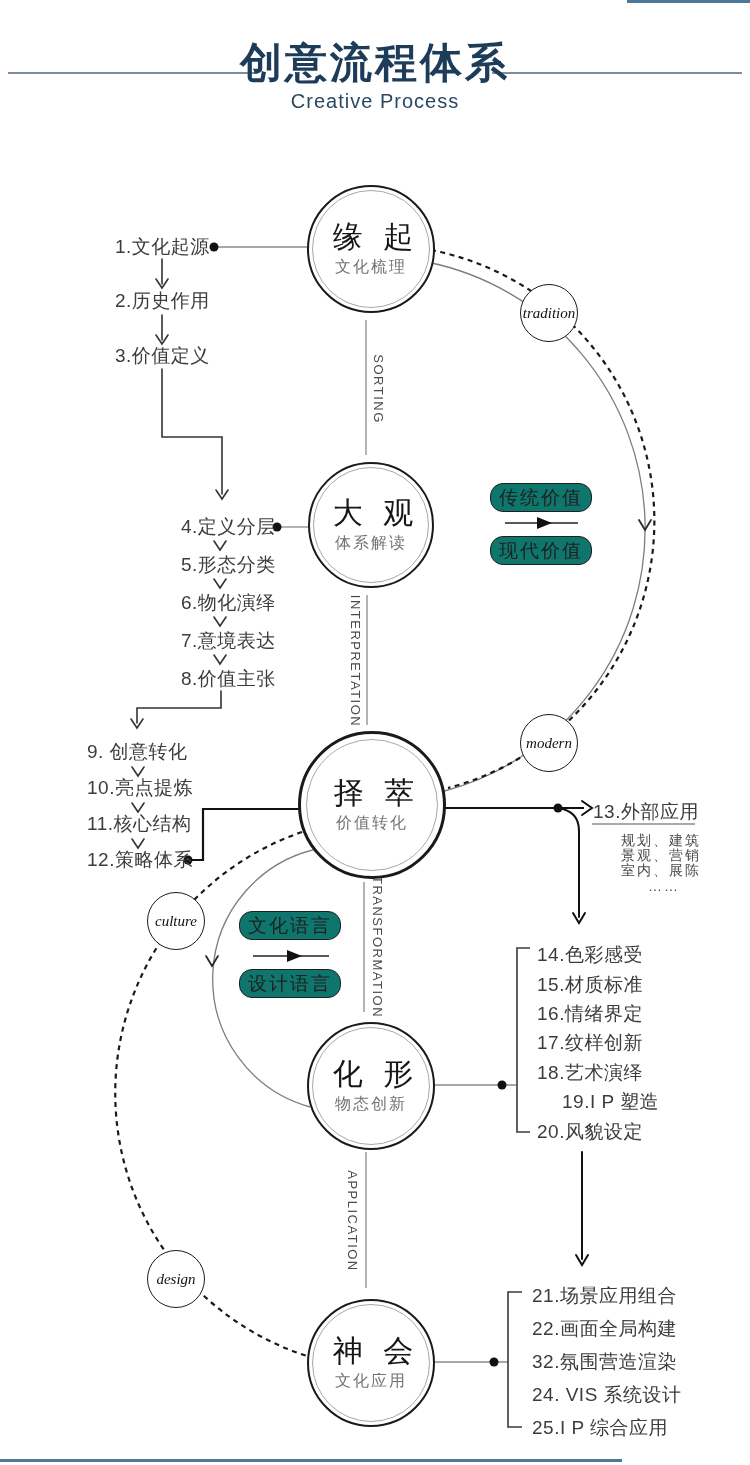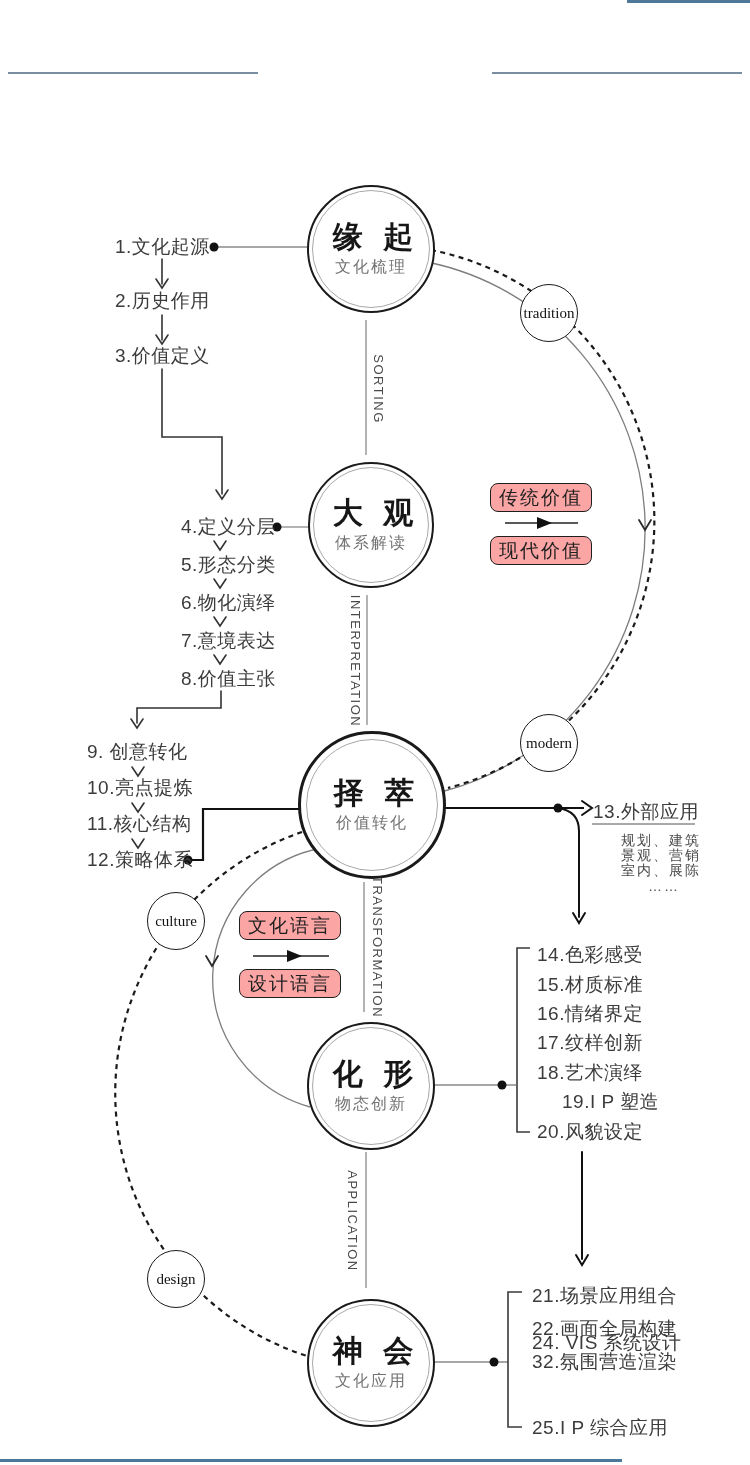--- a/index.html
+++ b/index.html
@@ -7,47 +7,51 @@
           font-family:"Liberation Sans",sans-serif;}
   #connectors{position:absolute;left:0;top:0;z-index:1;}
   .hairline{position:absolute;height:2px;background:#7b8da0;top:72px;z-index:2;}
   .header{position:absolute;top:40px;left:0;width:750px;text-align:center;z-index:3;}
   .header .t{font-family:"Liberation Serif",serif;font-weight:700;font-size:42px;
              color:#1d3c5a;letter-spacing:3px;line-height:1.1;}
   .header .s{font-size:20px;color:#2a4862;margin-top:4px;letter-spacing:1px;}
   .phase{position:absolute;border:2px solid #1a1a1a;border-radius:50%;background:#fff;
          display:flex;flex-direction:column;align-items:center;justify-content:center;z-index:4;}
   .phase .ring{position:absolute;inset:3px;border:1px solid #a8a8a8;border-radius:50%;}
-  .phase .pt{font-size:30px;font-weight:700;color:#161616;letter-spacing:6px;line-height:1.15;
+  .phase .pt{font-size:30px;font-weight:400;color:#161616;letter-spacing:6px;line-height:1.15;
              margin-left:10px;white-space:nowrap;z-index:1;}
   .phase .ps{font-size:16px;color:#737373;letter-spacing:2px;margin-top:3px;white-space:nowrap;z-index:1;}
   .nodec{position:absolute;width:56px;height:56px;border:1.6px solid #1a1a1a;border-radius:50%;
          background:#fff;display:flex;align-items:center;justify-content:center;z-index:5;
-         font-family:"Liberation Serif",serif;font-size:15px;color:#111;}
+         font-family:"Liberation Serif",serif;font-size:15px;color:#111;font-style:italic;}
   .step{position:absolute;height:24px;line-height:24px;font-size:19px;color:#3c3c3c;
         letter-spacing:0.5px;white-space:nowrap;z-index:3;}
   .sub{position:absolute;height:16px;line-height:16px;font-size:14px;color:#4a4a4a;
        letter-spacing:2px;white-space:nowrap;z-index:3;}
-  .tagbox{position:absolute;width:100px;height:27px;border:1.6px solid #1f1f1f;border-radius:8px;
-          background:#fca5a5;display:flex;align-items:center;justify-content:center;
+  .tagbox{position:absolute;width:100px;height:27px;border:1.6px solid #1f1f1f;border-radius:13px;
+          background:#0f766e;display:flex;align-items:center;justify-content:center;
           font-size:19px;color:#1f1f1f;letter-spacing:2px;z-index:3;}
   .stage{position:absolute;font-size:13px;color:#4a4a4a;letter-spacing:1.5px;white-space:nowrap;
          transform:translate(-50%,-50%) rotate(90deg);z-index:3;}
   .accentline{position:absolute;height:3px;background:#4d7899;z-index:2;}
 </style>
 </head>
 <body>
 
 <div id="canvas">
 
   <div class="accentline" style="top:0;left:627px;width:123px;"></div>
   <div class="accentline" style="top:1459px;left:0;width:622px;"></div>
 
   <div class="hairline" style="left:8px;width:250px;"></div>
   <div class="hairline" style="left:492px;width:250px;"></div>
+  <div class="header">
+    <div class="t">创意流程体系</div>
+    <div class="s">Creative Process</div>
+  </div>
 
   <svg id="connectors" width="750" height="1465" viewBox="0 0 750 1465">
 
     <g stroke="#9a9a9a" stroke-width="1.5">
       <line x1="366" y1="320" x2="366" y2="455"></line>
       <line x1="367" y1="595" x2="367" y2="725"></line>
       <line x1="364" y1="882" x2="364" y2="1012"></line>
       <line x1="366" y1="1152" x2="366" y2="1288"></line>
     </g>
 
@@ -189,16 +193,16 @@
   <span class="step" style="left:537px;top:973px;">15.材质标准</span>
   <span class="step" style="left:537px;top:1002px;">16.情绪界定</span>
   <span class="step" style="left:537px;top:1031px;">17.纹样创新</span>
   <span class="step" style="left:537px;top:1061px;">18.艺术演绎</span>
   <span class="step" style="left:562px;top:1090px;">19.I P 塑造</span>
   <span class="step" style="left:537px;top:1120px;">20.风貌设定</span>
 
   <span class="step" style="left:532px;top:1284px;">21.场景应用组合</span>
   <span class="step" style="left:532px;top:1317px;">22.画面全局构建</span>
   <span class="step" style="left:532px;top:1350px;">32.氛围营造渲染</span>
-  <span class="step" style="left:532px;top:1331px;">24. VIS 系统设计</span>
+  <span class="step" style="left:532px;top:1383px;">24. VIS 系统设计</span>
   <span class="step" style="left:532px;top:1416px;">25.I P 综合应用</span>
 
 </div>
 
 </body></html>

